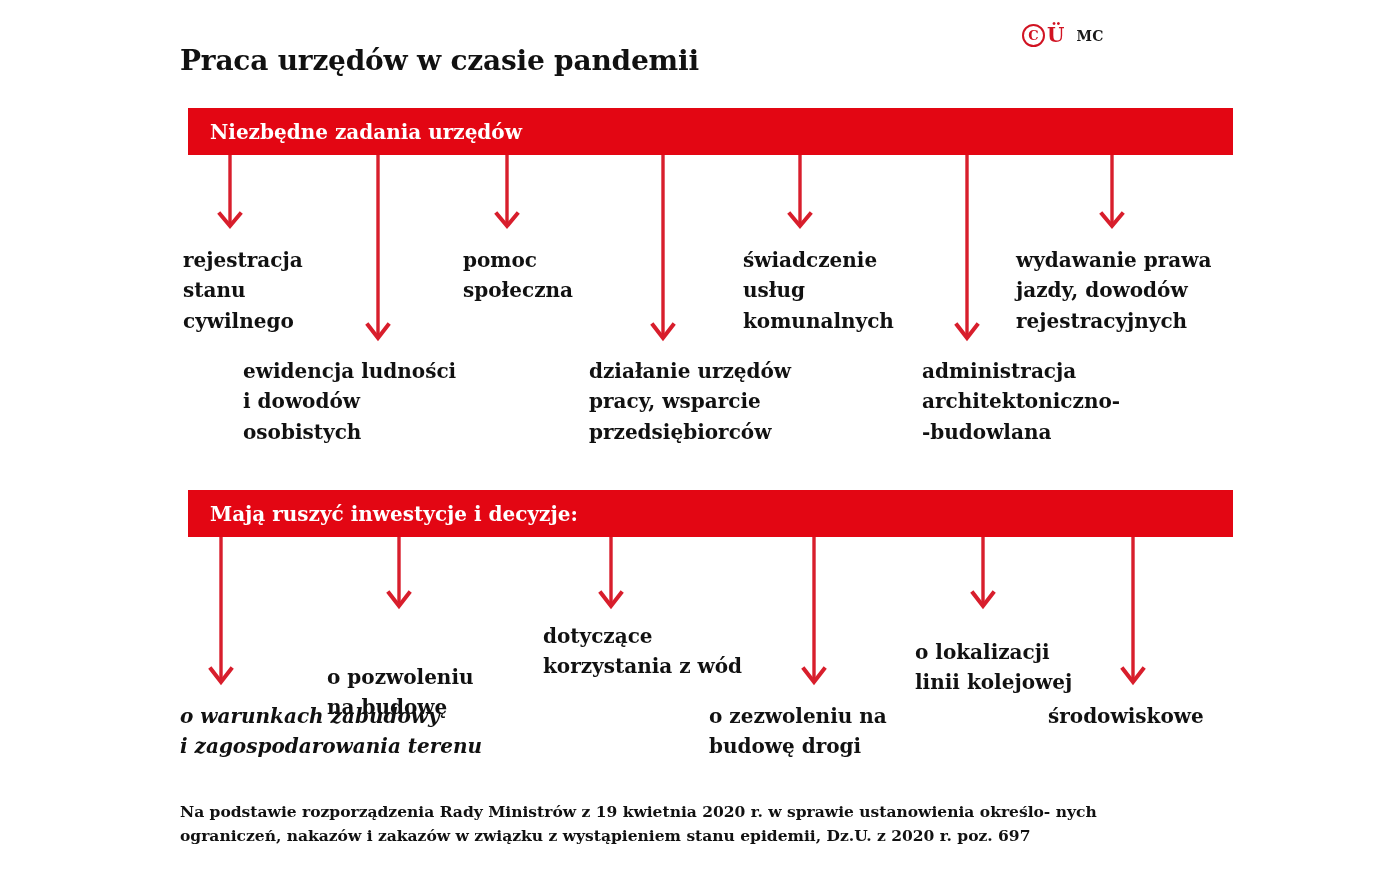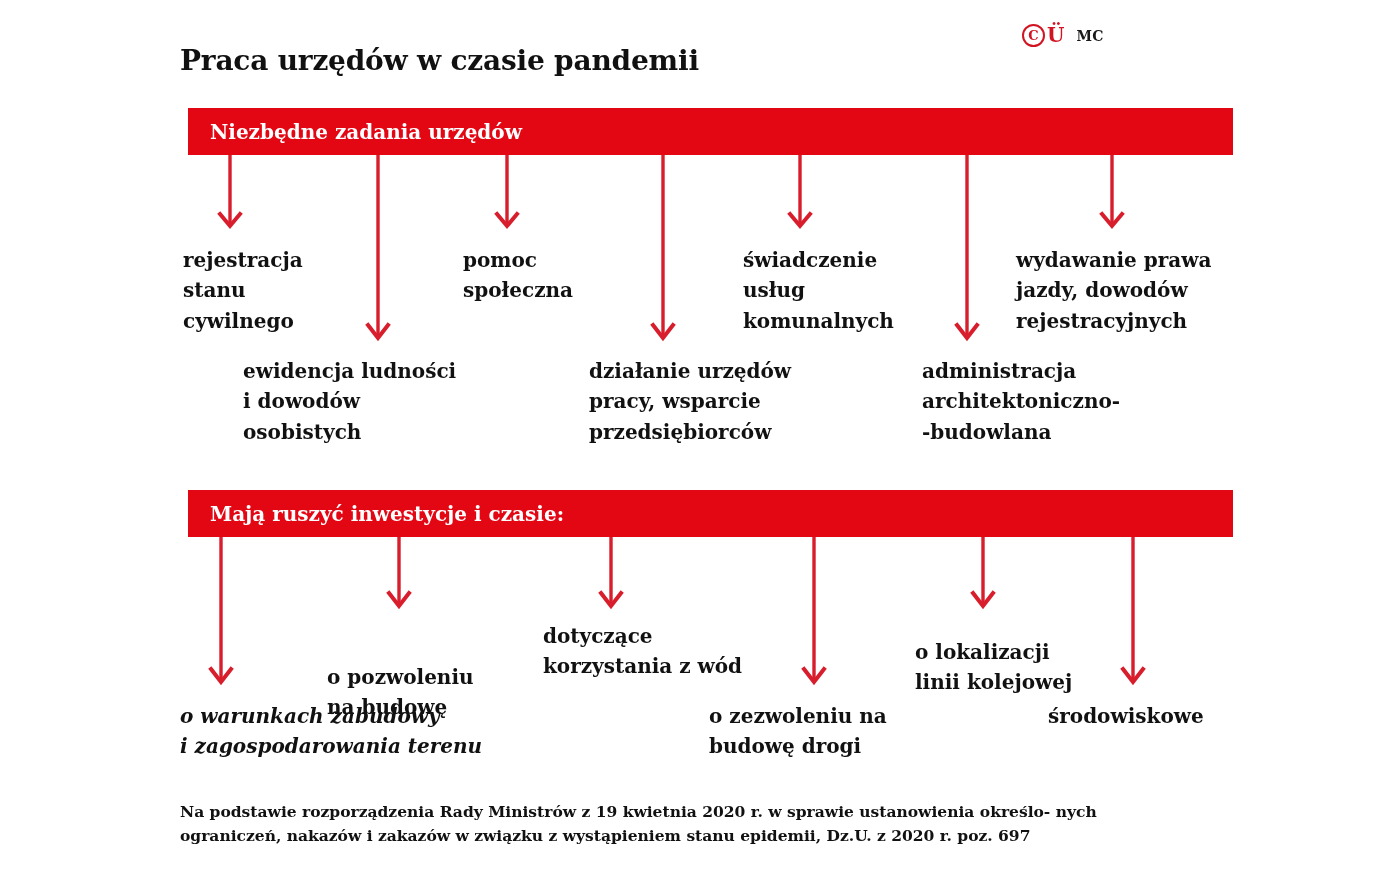--- a/index.html
+++ b/index.html
@@ -207,21 +207,21 @@
 usług
 komunalnych</div>
   <div class="item" style="left:922px; top:356px;">administracja
 architektoniczno-
 -budowlana</div>
   <div class="item" style="left:1016px; top:245px;">wydawanie prawa
 jazdy, dowodów
 rejestracyjnych</div>
 
   <div class="banner" id="banner-2">
-    <span class="banner-label">Mają ruszyć inwestycje i czasie:</span>
+    <span class="banner-label">Mają ruszyć inwestycje i decyzje:</span>
   </div>
 
   <div class="arrow" style="left:208px; top:537px;">
     <svg width="26" height="152" viewBox="0 0 26 152" aria-hidden="true">
       <path d="M13 0 V144" stroke="#d81e2c" stroke-width="3.4" fill="none"></path>
       <path d="M3 132 L13 145 L23 132" stroke="#d81e2c" stroke-width="4" fill="none" stroke-linecap="square"></path>
     </svg>
   </div>
   <div class="arrow" style="left:386px; top:537px;">
     <svg width="26" height="76" viewBox="0 0 26 76" aria-hidden="true">

